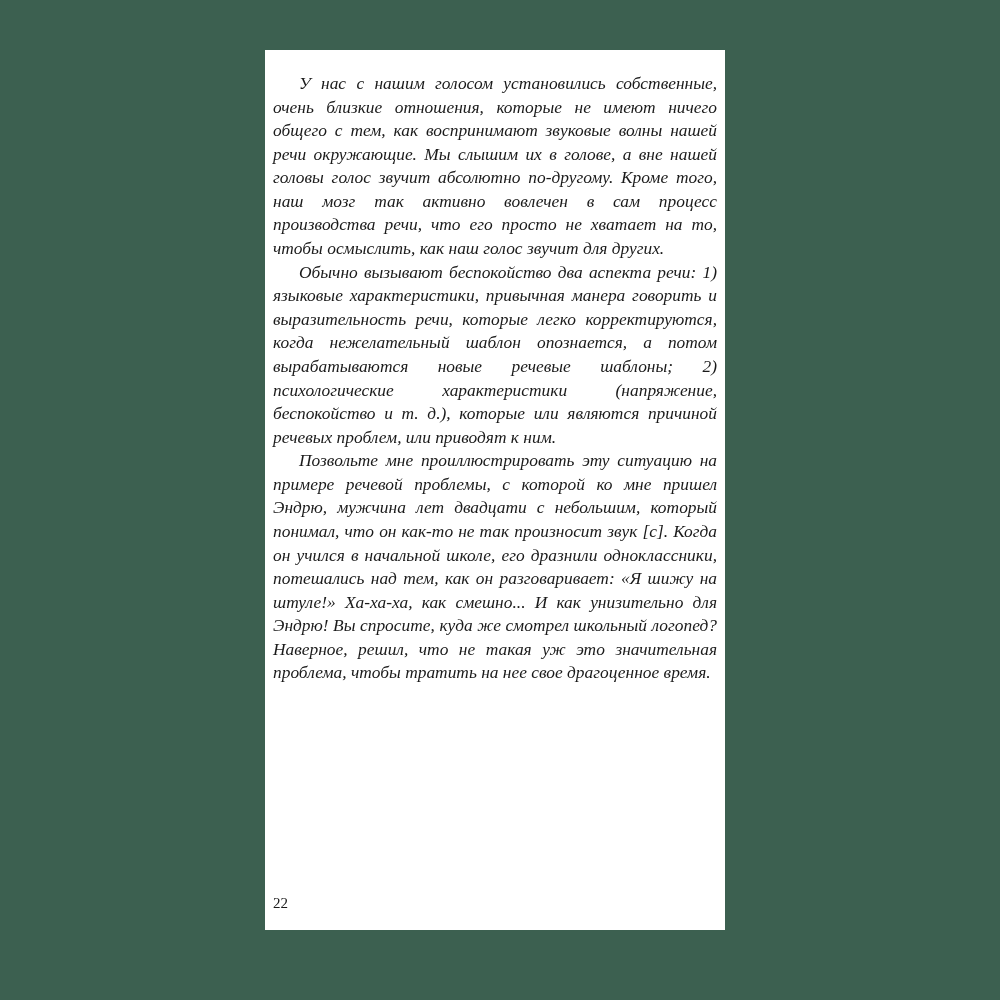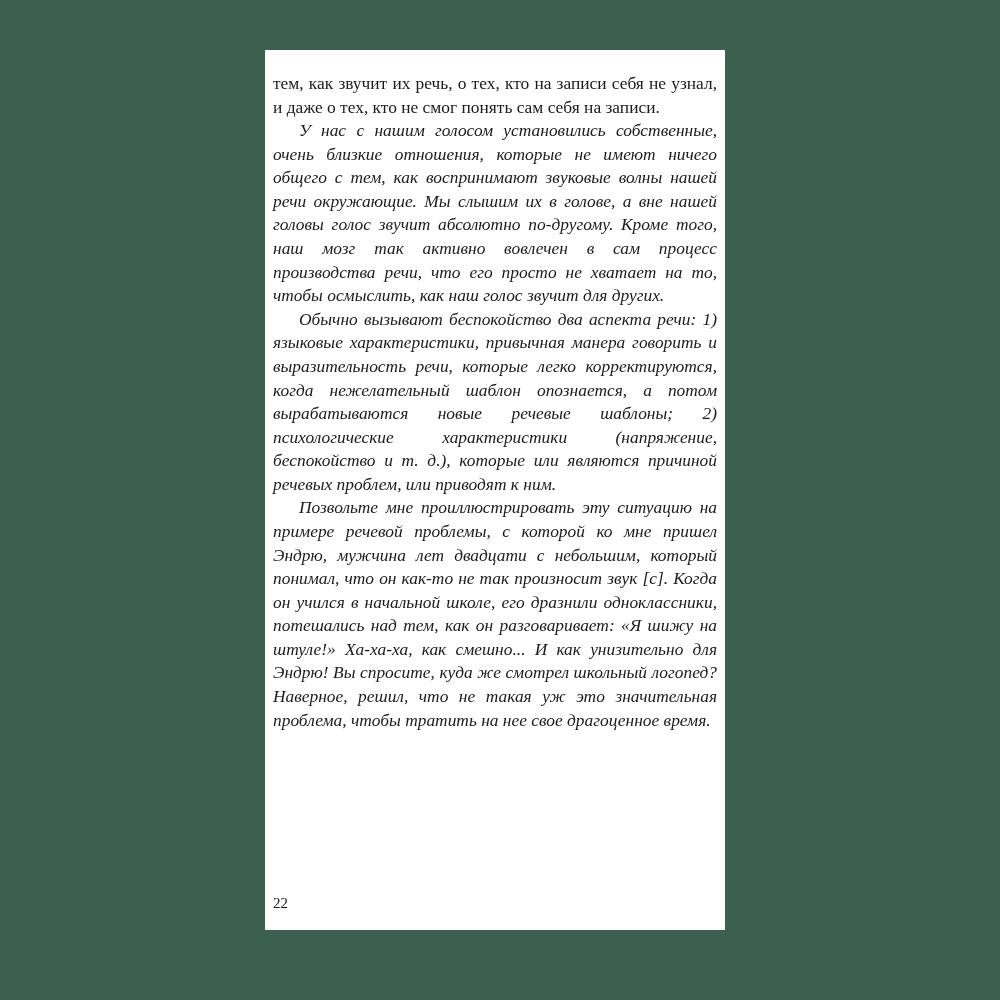--- a/index.html
+++ b/index.html
@@ -55,20 +55,19 @@
     font-family: "Liberation Serif", serif;
     margin-top: 20px;
   }
 </style>
 </head>
 <body>
 
 <div class="viewport">
   <div class="page">
     <div class="page-body">
-      <p class="para">тем, как звучит их речь, о тех, кто на записи себя не узнал, и даже о тех, кто не смог понять сам себя на записи.</p>
       <p class="para indent">У нас с нашим голосом установились собствен­ные, очень близкие отношения, которые не имеют ничего общего с тем, как воспринимают звуковые волны нашей речи окружающие. Мы слышим их в голове, а вне нашей головы голос звучит абсо­лютно по-другому. Кроме того, наш мозг так ак­тивно вовлечен в сам процесс производства речи, что его просто не хватает на то, чтобы осмыслить, как наш голос звучит для других.</p>
       <p class="para indent">Обычно вызывают беспокойство два аспекта речи: 1) языковые характеристики, привычная манера говорить и выразительность речи, которые легко корректируются, когда нежелательный ша­блон опознается, а потом вырабатываются новые речевые шаблоны; 2) психологические характе­ристики (напряжение, беспокойство и т. д.), которые или являются причиной речевых проблем, или приводят к ним.</p>
       <p class="para indent">Позвольте мне проиллюстрировать эту ситуа­цию на примере речевой проблемы, с которой ко мне пришел Эндрю, мужчина лет двадцати с не­большим, который понимал, что он как-то не так произносит звук [с]. Когда он учился в начальной школе, его дразнили одноклассники, потешались над тем, как он разговаривает: «Я шижу на штуле!» Ха-ха-ха, как смешно... И как унизительно для Эндрю! Вы спросите, куда же смотрел школьный логопед? Наверное, решил, что не такая уж это значительная проблема, чтобы тратить на нее свое драгоценное время.</p>
     </div>
     <div class="page-number">22</div>
   </div>
 </div>
 
 </body></html>

